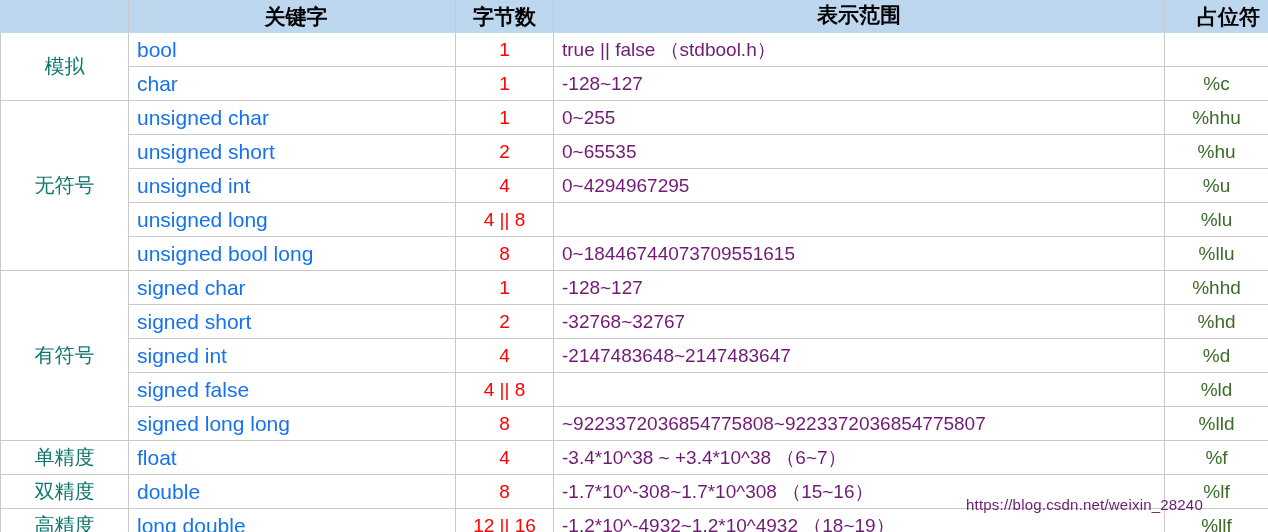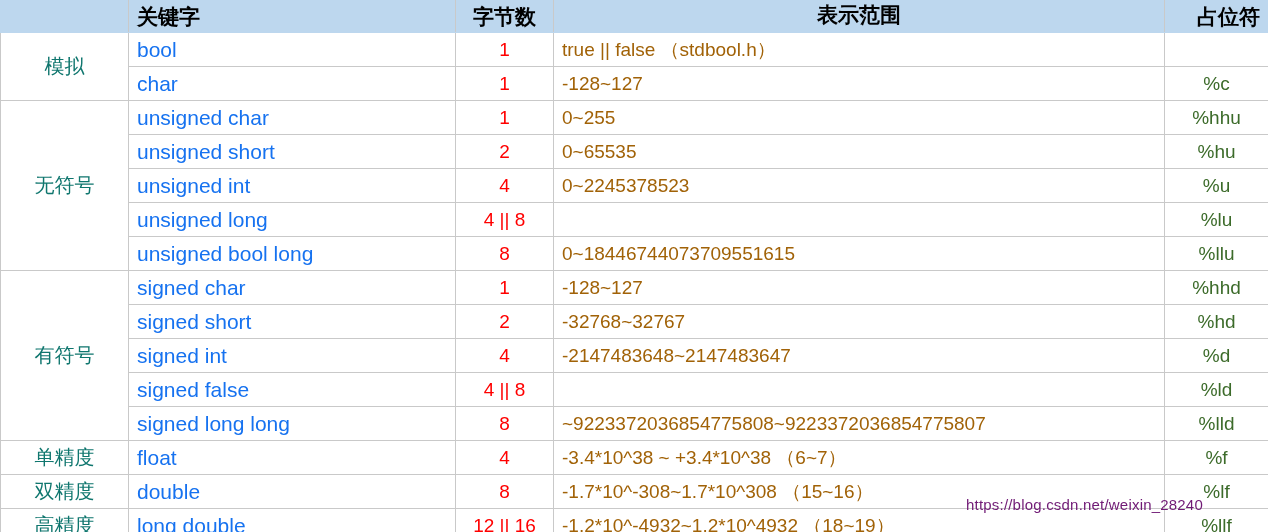--- a/index.html
+++ b/index.html
@@ -50,21 +50,21 @@
     font-size: 21px;
     font-weight: bold;
     text-align: center;
     height: 31px;
     line-height: 31px;
   }
   #type-table thead th.h-blank {
     background: #bdd7ee;
     border-left: 1px solid #bdd7ee;
   }
-  #type-table thead th.h-keyword { text-align: left; padding-right: 0; margin-left: 24px; }
+  #type-table thead th.h-keyword { text-align: center; padding-right: 0; margin-left: 24px; }
   #type-table thead th.h-bytes   { text-align: center; }
   #type-table thead th.h-range   { text-align: center; font-family: Liberation Mono, monospace; }
   #type-table thead th.h-fmt     { text-align: right; border-right: 1px solid #bdd7ee; }
 
   
   td.group-cell {
     text-align: center;
     font-size: 20px;
     font-weight: bold;
     color: #0f766e;
@@ -77,21 +77,21 @@
     text-align: left;
     padding-left: 20px;
   }
   td.bytes-cell {
     color: #ff0000;
     font-size: 19px;
     font-weight: bold;
     text-align: center;
   }
   td.range-cell {
-    color: #a16207;
+    color: #701a75;
     font-size: 19px;
     text-align: left;
     padding-left: 14px;
   }
   td.fmt-cell {
     color: #3c6b2a;
     font-size: 19px;
     font-weight: bold;
     text-align: center;
   }
@@ -152,21 +152,21 @@
       </tr>
       <tr>
         <td class="keyword-cell">unsigned short</td>
         <td class="bytes-cell">2</td>
         <td class="range-cell">0~65535</td>
         <td class="fmt-cell">%hu</td>
       </tr>
       <tr>
         <td class="keyword-cell">unsigned int</td>
         <td class="bytes-cell">4</td>
-        <td class="range-cell">0~2245378523</td>
+        <td class="range-cell">0~4294967295</td>
         <td class="fmt-cell">%u</td>
       </tr>
       <tr>
         <td class="keyword-cell">unsigned long</td>
         <td class="bytes-cell">4 || 8</td>
         <td class="range-cell"></td>
         <td class="fmt-cell">%lu</td>
       </tr>
       <tr>
         <td class="keyword-cell">unsigned bool long</td>

